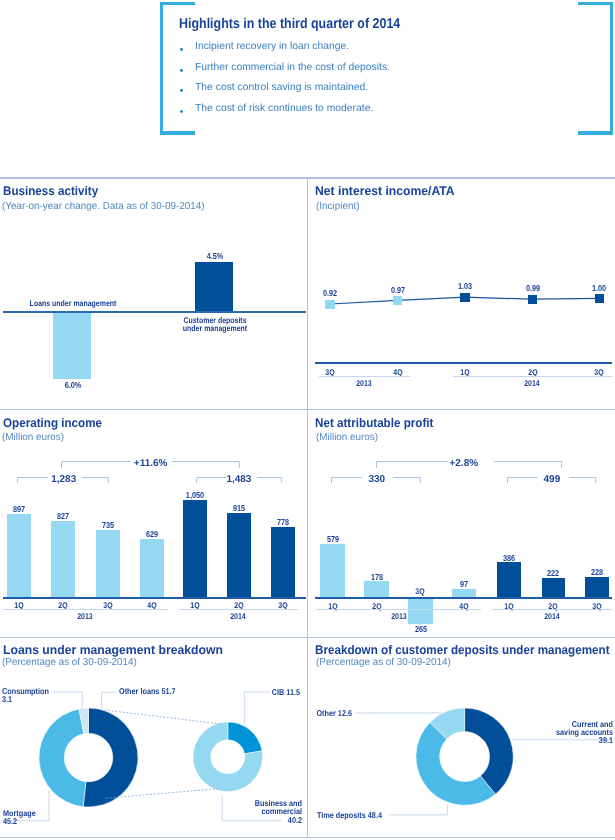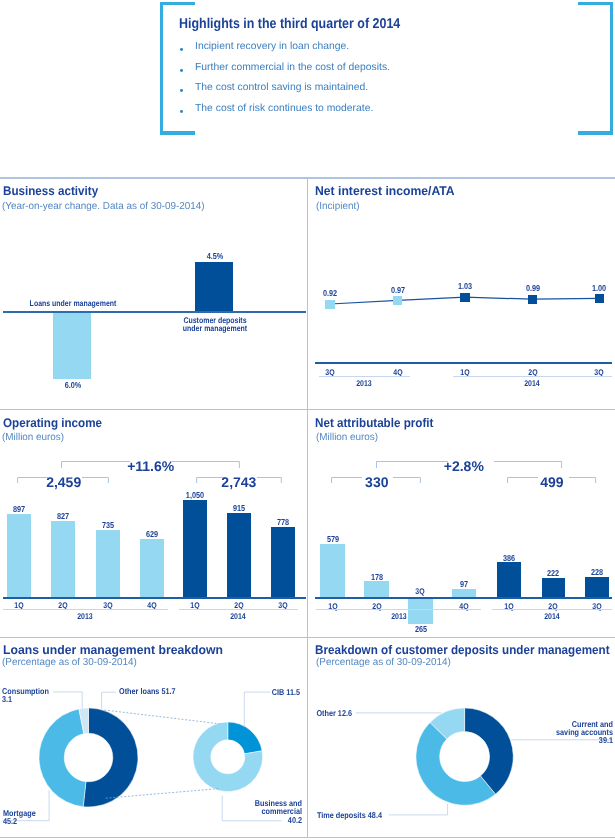--- a/index.html
+++ b/index.html
@@ -20,21 +20,21 @@
   
   .rule{position:absolute;background:#aec4e1;height:1.15px;left:0;width:615px;}
   .vrule{position:absolute;background:#aec4e1;width:1.2px;left:307.2px;}
 
   .sec-title{font-size:12.6px;font-weight:bold;color:#1b4298;white-space:nowrap;transform:scaleX(0.925);transform-origin:0 0;}
   .sec-sub{font-size:10.1px;color:#5588c4;white-space:nowrap;transform:scaleX(0.98);transform-origin:0 0;}
 
   .barlabel{font-size:8.6px;font-weight:bold;color:#1b4298;white-space:nowrap;text-align:center;transform:scaleX(0.85);}
   .axlabel{font-size:8.3px;font-weight:bold;color:#1b4298;white-space:nowrap;text-align:center;transform:scaleX(0.84);}
   .grouplabel{font-size:8.3px;font-weight:bold;color:#1b4298;white-space:nowrap;text-align:center;transform:scaleX(0.84);}
-  .callout{font-size:14px;font-weight:bold;color:#1b4298;white-space:nowrap;text-align:center;}
+  .callout{font-size:10px;font-weight:bold;color:#1b4298;white-space:nowrap;text-align:center;}
 
   .bar-dark{position:absolute;background:#004F98;}
   .bar-light{position:absolute;background:#95D8F2;}
 
   .axisline{position:absolute;background:#1e5ca6;height:2.1px;}
   .yearline{position:absolute;background:#c6d8ee;height:1.1px;}
 
   .donut-label{font-size:8.45px;font-weight:bold;color:#1b4298;line-height:8.3px;position:absolute;
                transform:scaleX(0.862);transform-origin:0 0;}
   .donut-label.r{transform-origin:100% 0;}
@@ -127,22 +127,22 @@
   <div>
     <div class="abs sec-title" style="left:2.9px;top:415.5px;">Operating income</div>
     <div class="abs sec-sub" style="left:1.7px;top:432.2px;">(Million euros)</div>
 
     <svg class="abs" style="left:0px;top:455px;" width="306" height="28" viewBox="0 0 306 28">
       <path d="M61.5 13 L61.5 6.5 L130 6.5 M172 6.5 L239.4 6.5 L239.4 13" fill="none" stroke="#a9c4e2" stroke-width="1"></path>
       <path d="M17.6 29 L17.6 22.5 L48 22.5 M82 22.5 L108.4 22.5 L108.4 29" fill="none" stroke="#a9c4e2" stroke-width="1"></path>
       <path d="M196.6 29 L196.6 22.5 L226 22.5 M257 22.5 L281.3 22.5 L281.3 29" fill="none" stroke="#a9c4e2" stroke-width="1"></path>
     </svg>
     <div class="abs callout" style="left:110.7px;top:457.7px;width:80px;">+11.6%</div>
-    <div class="abs callout" style="left:23.7px;top:473.9px;width:80px;">2,459</div>
-    <div class="abs callout" style="left:198.9px;top:473.9px;width:80px;">2,743</div>
+    <div class="abs callout" style="left:23.7px;top:473.9px;width:80px;">1,283</div>
+    <div class="abs callout" style="left:198.9px;top:473.9px;width:80px;">1,483</div>
 
     <div class="bar-light" style="left:6.5px;top:514.0px;width:24.2px;height:83.0px;"></div>
     <div class="bar-light" style="left:51.2px;top:521.0px;width:24.2px;height:76.0px;"></div>
     <div class="bar-light" style="left:95.7px;top:529.5px;width:24.2px;height:67.5px;"></div>
     <div class="bar-light" style="left:139.7px;top:539.0px;width:24.2px;height:58.0px;"></div>
     <div class="bar-dark" style="left:182.5px;top:500.0px;width:24.2px;height:97.0px;"></div>
     <div class="bar-dark" style="left:226.9px;top:513.0px;width:24.2px;height:84.0px;"></div>
     <div class="bar-dark" style="left:271.2px;top:526.5px;width:24.2px;height:70.5px;"></div>
 
     <div class="abs barlabel" style="left:-21.4px;top:504.3px;width:80px;">897</div>

